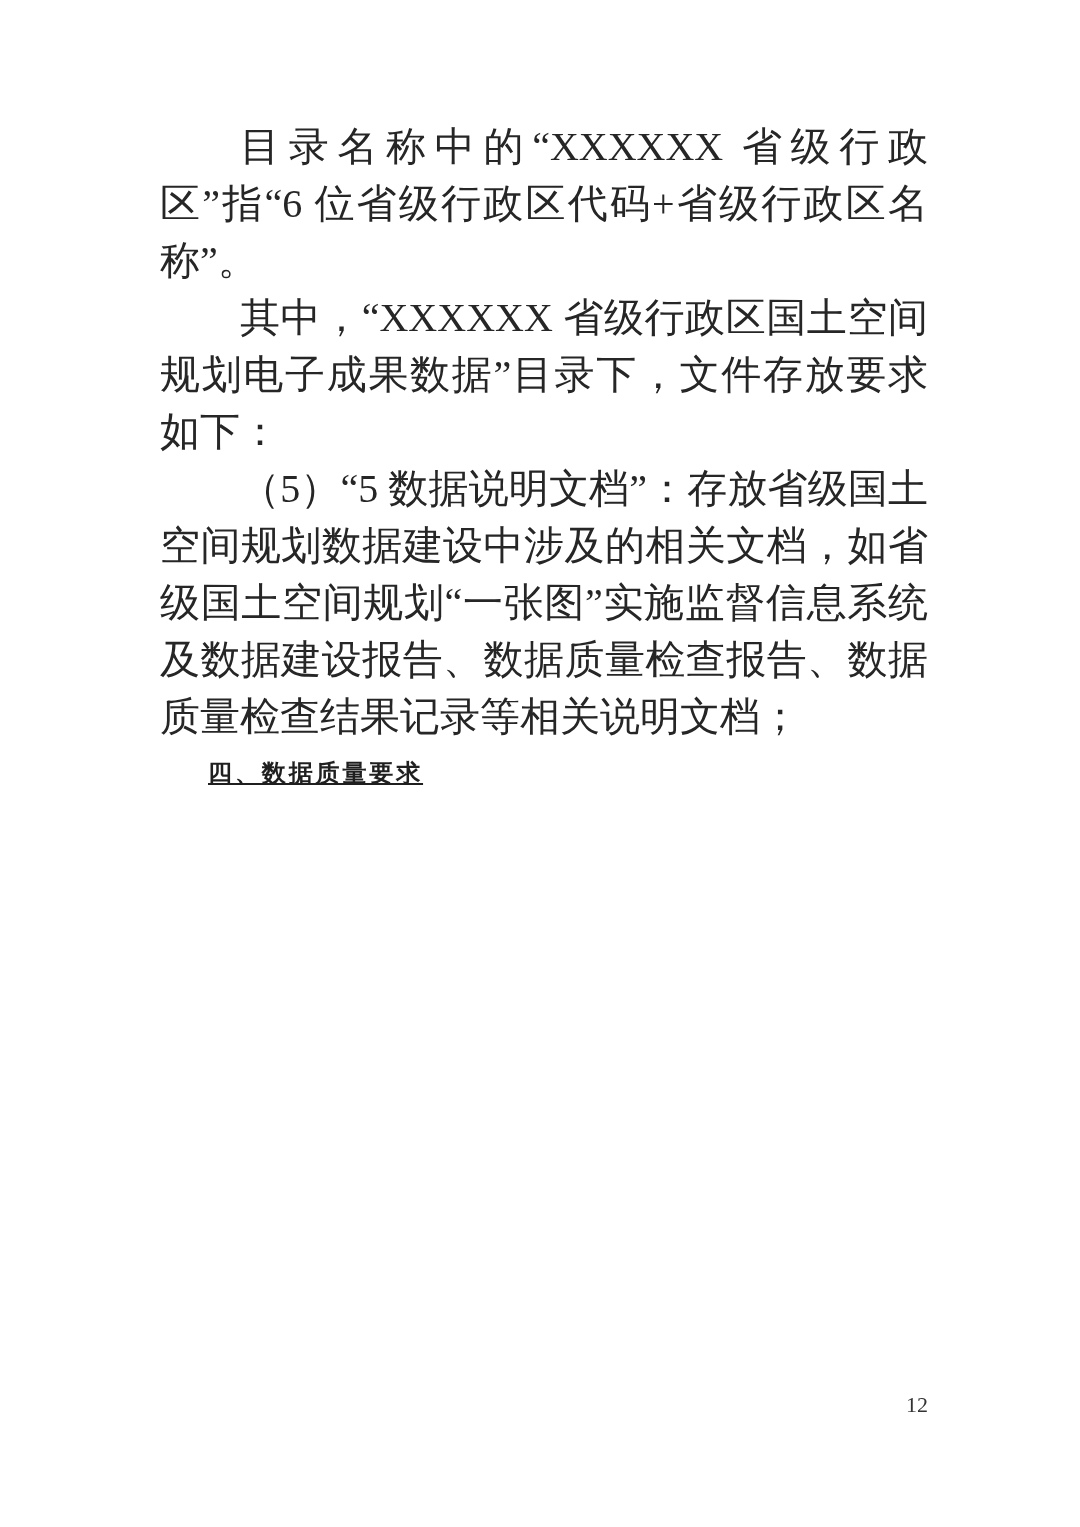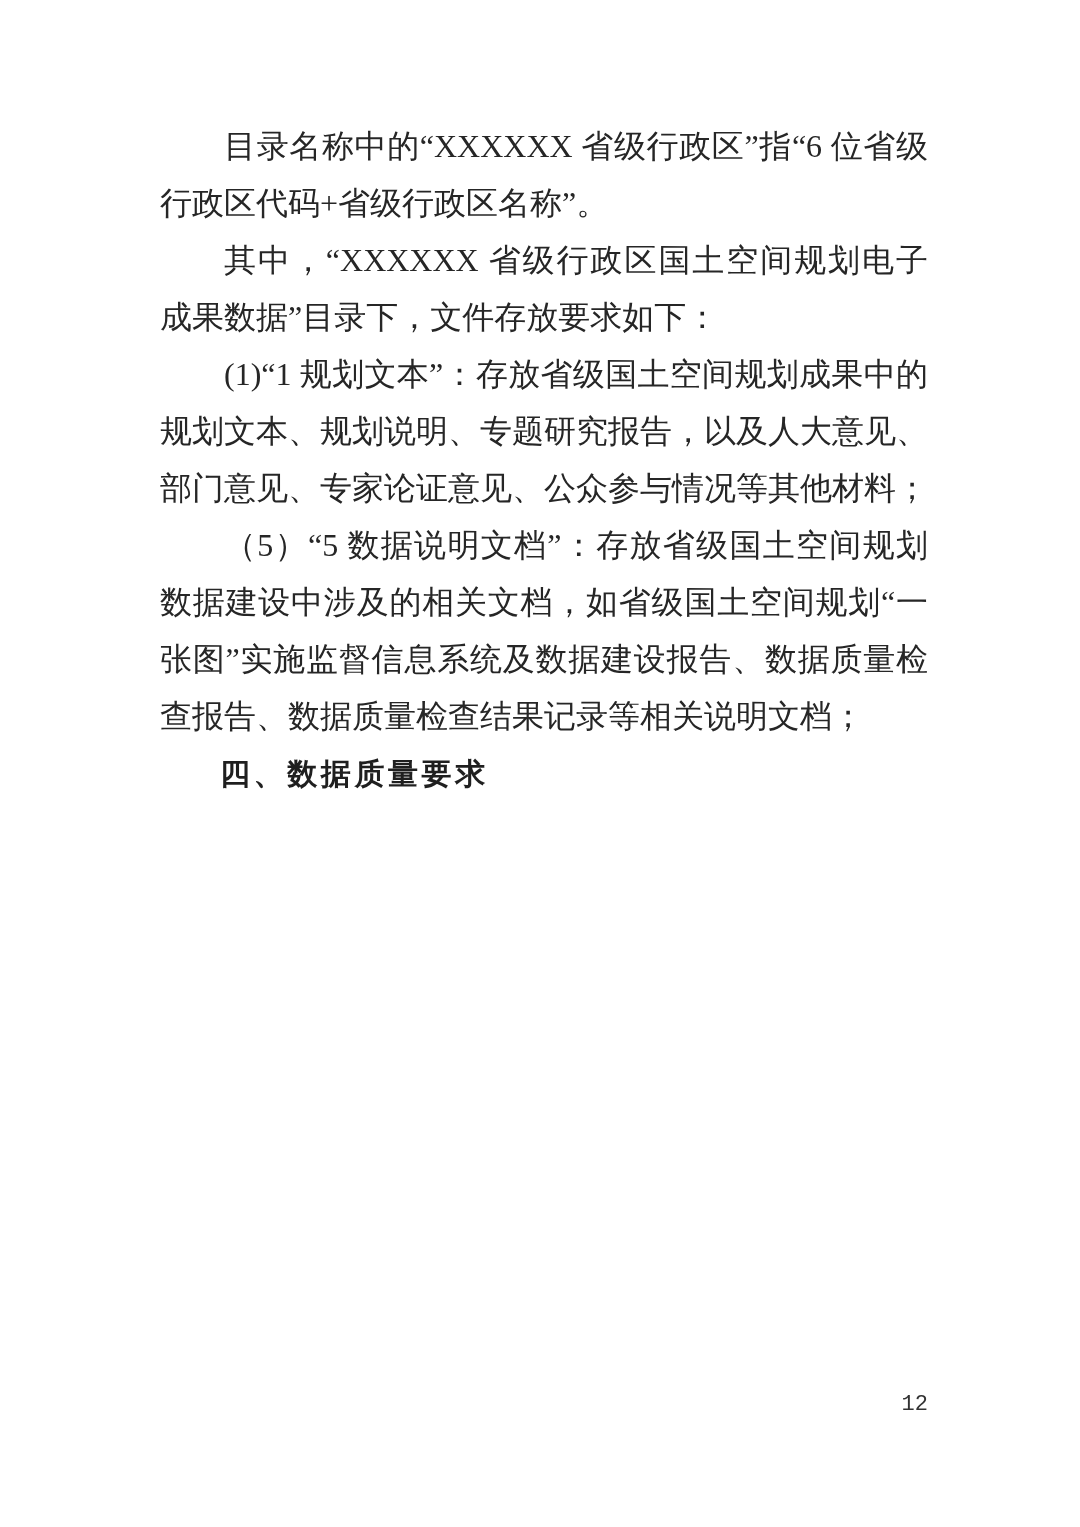--- a/index.html
+++ b/index.html
@@ -17,52 +17,52 @@
     color: #262626;
   }
   .content {
     position: absolute;
     left: 160px;
     top: 118px;
     width: 768px;
   }
   .para {
     margin: 0;
-    font-size: 32px;
+    font-size: 40px;
     line-height: 57px;
     text-align: justify;
     text-justify: inter-character;
     text-indent: 2em;
     color: #262626;
     word-break: break-all;
   }
   .heading {
     margin: 0;
-    font-size: 30px;
+    font-size: 24px;
     line-height: 57px;
     text-indent: 2em;
     font-weight: bold;
     letter-spacing: 0.12em;
     color: #1f1f1f;
+    text-decoration: underline;
   }
   .page-number {
     position: absolute;
     top: 1392px;
     right: 152px;
     font-size: 22px;
     line-height: 26px;
     color: #333333;
-    font-family: Liberation Mono, monospace;
+    font-family: Liberation Serif, serif;
   }
 </style>
 </head>
 <body>
 
 <div class="page">
   <div class="content">
     <p class="para">目录名称中的“XXXXXX 省级行政区”指“6 位省级行政区代码+省级行政区名称”。</p>
     <p class="para">其中，“XXXXXX 省级行政区国土空间规划电子成果数据”目录下，文件存放要求如下：</p>
-    <p class="para">(1)“1 规划文本”：存放省级国土空间规划成果中的规划文本、规划说明、专题研究报告，以及人大意见、部门意见、专家论证意见、公众参与情况等其他材料；</p>
     <p class="para">（5）“5 数据说明文档”：存放省级国土空间规划数据建设中涉及的相关文档，如省级国土空间规划“一张图”实施监督信息系统及数据建设报告、数据质量检查报告、数据质量检查结果记录等相关说明文档；</p>
     <p class="heading">四、数据质量要求</p>
   </div>
   <div class="page-number">12</div>
 </div>
 
 </body></html>

